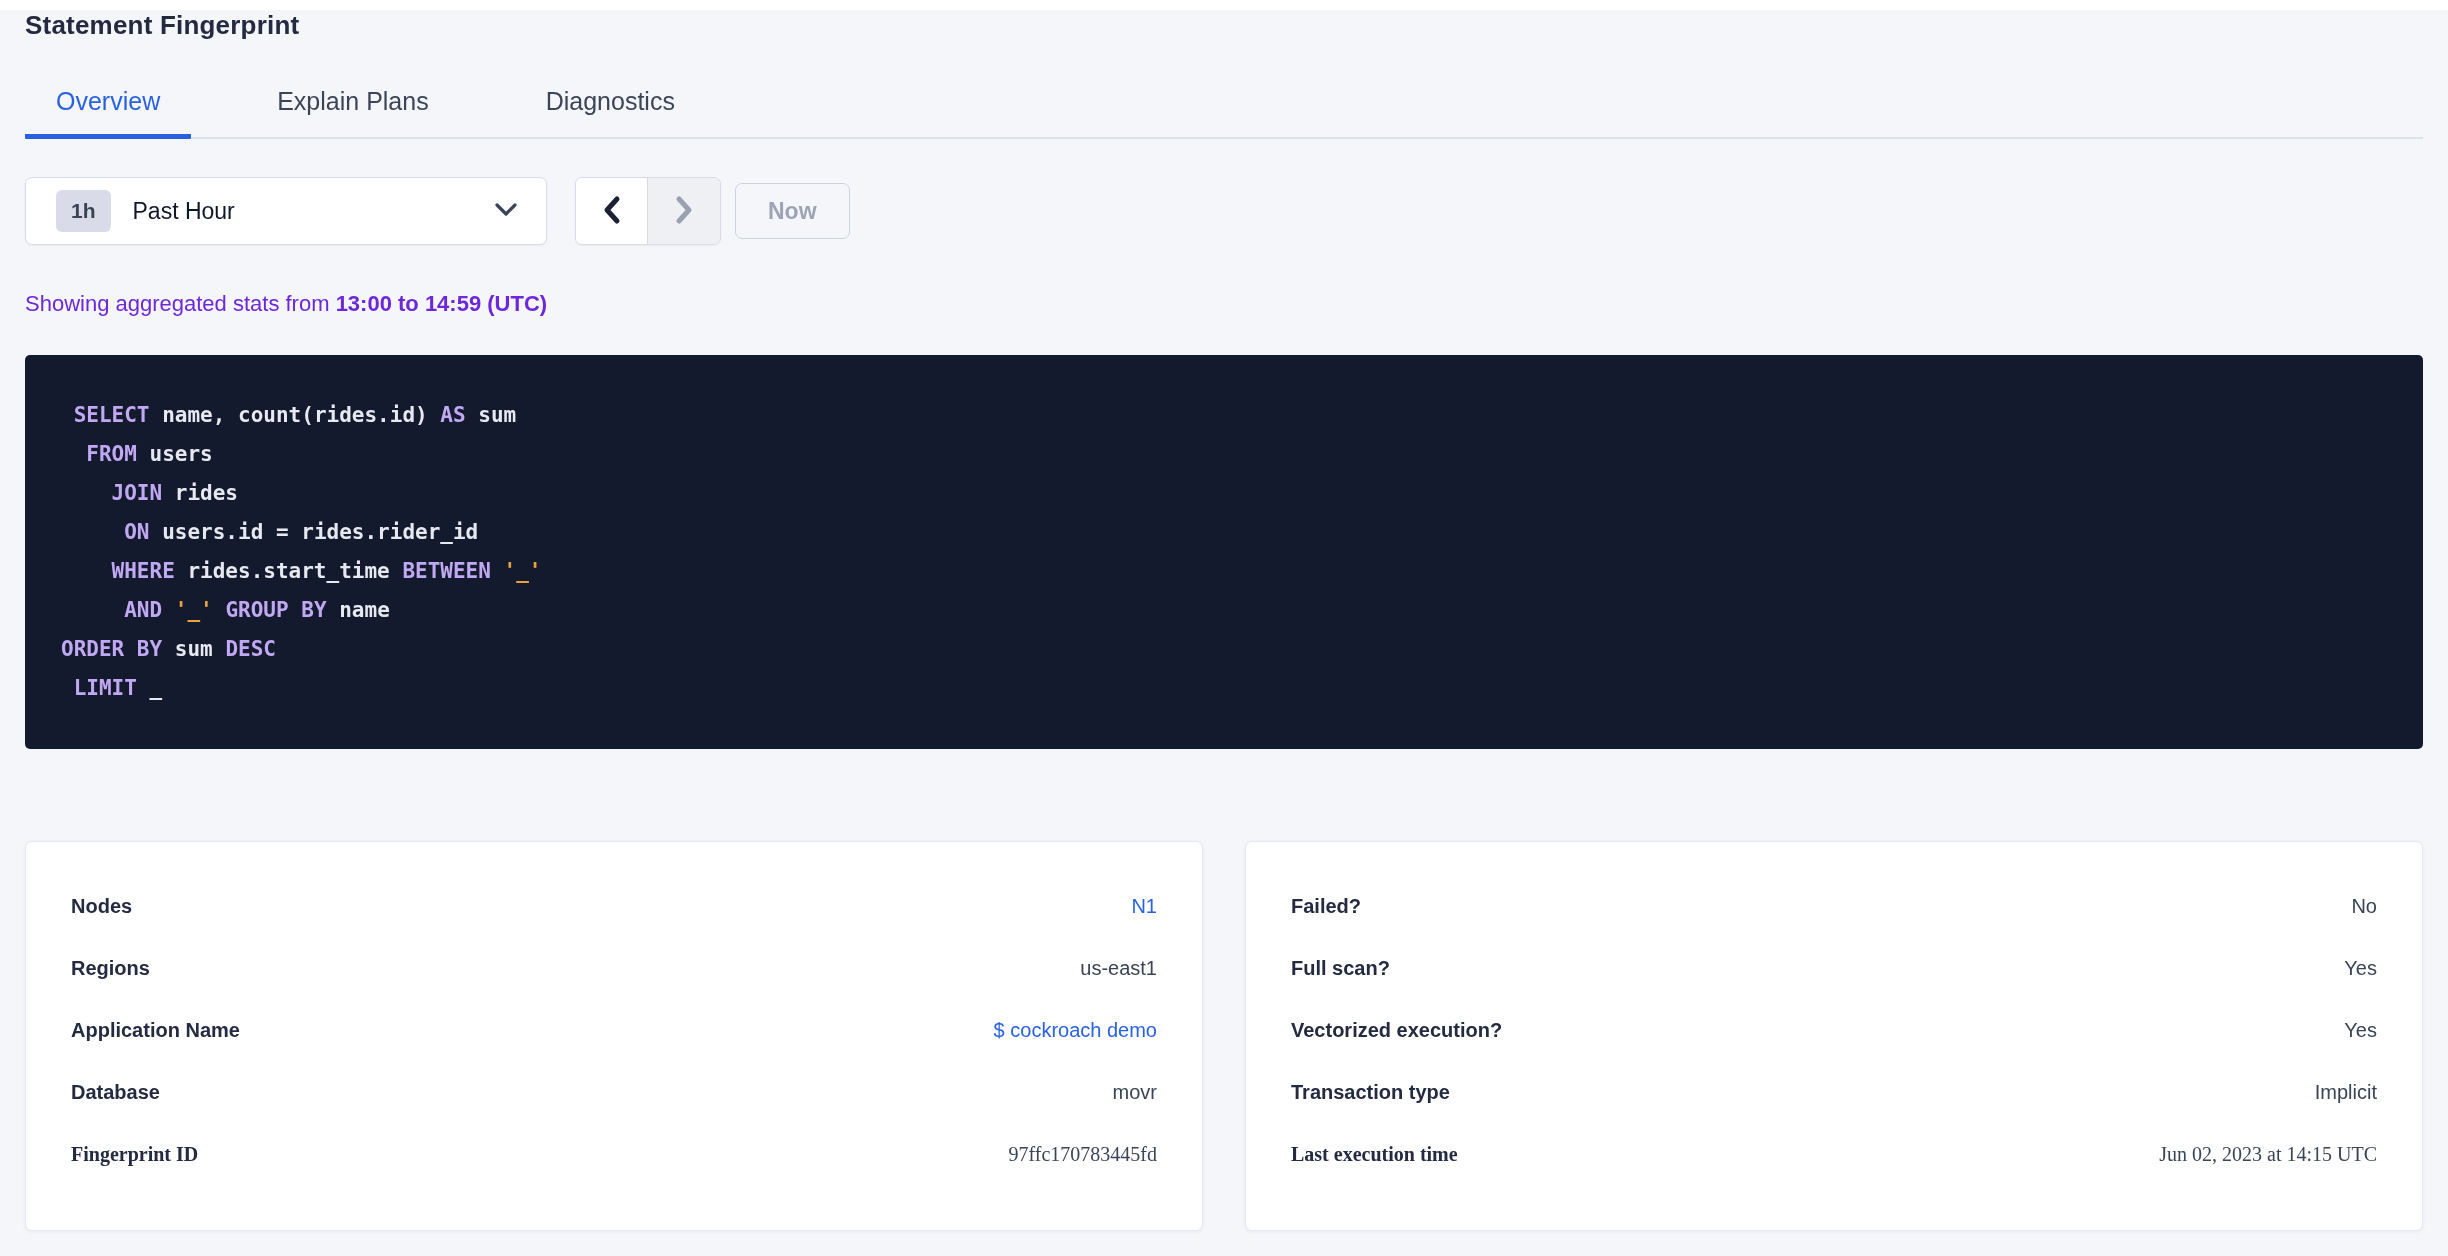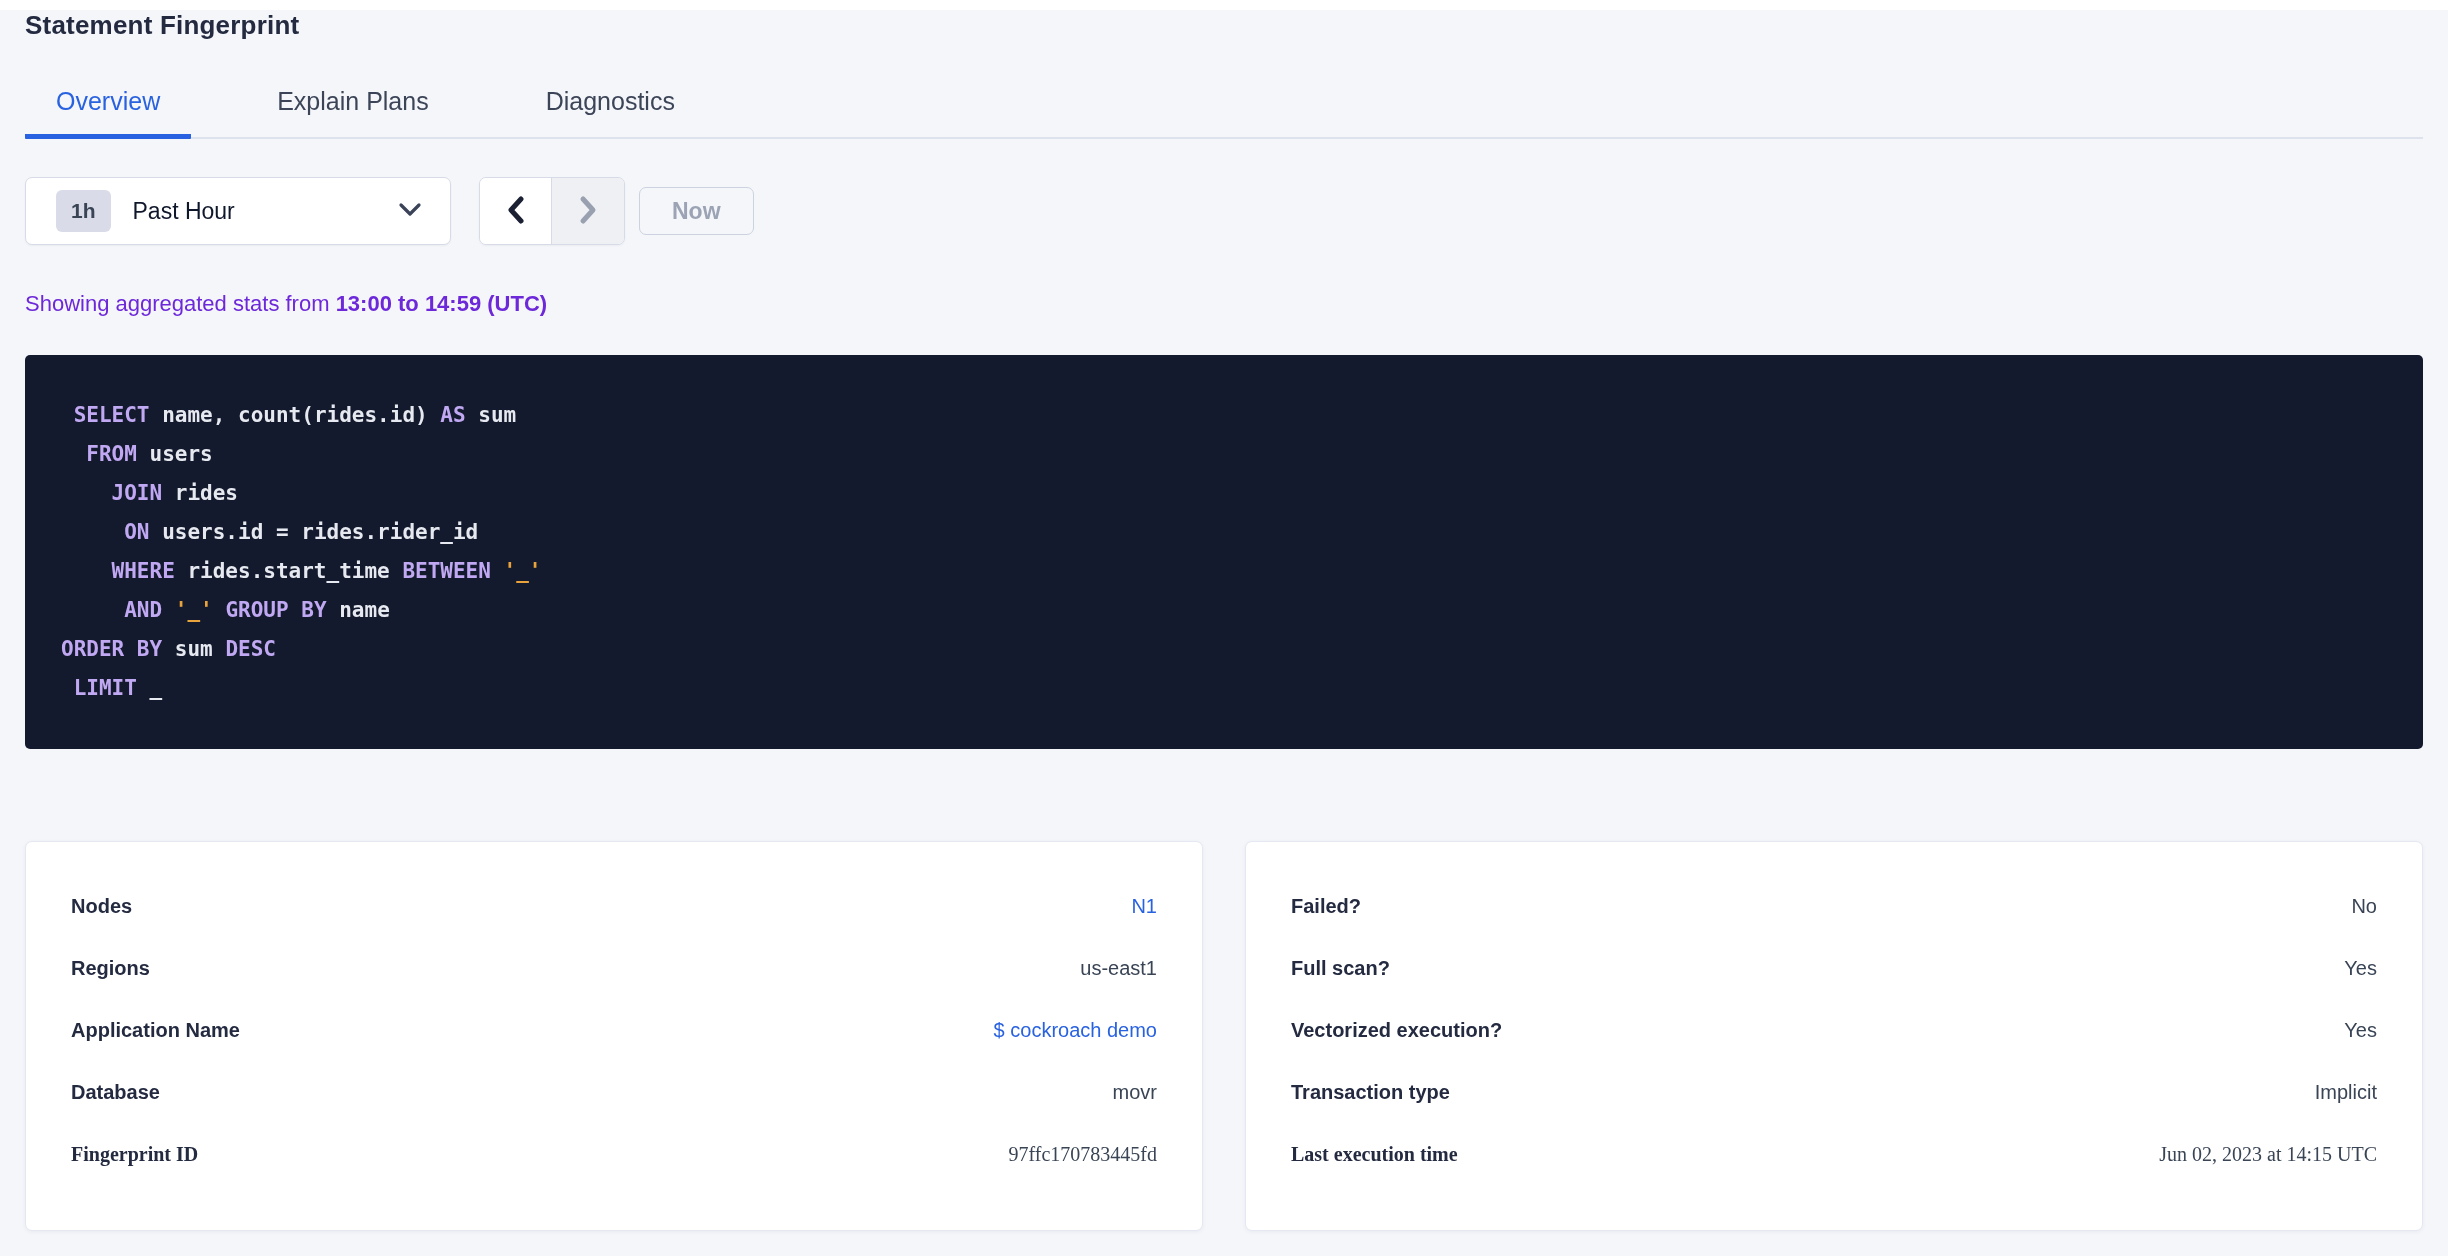--- a/index.html
+++ b/index.html
@@ -44,21 +44,21 @@
     border-radius: 0 0 1px 1px;
   }
 
   
   .toolbar {
     margin-top: 38px;
     display: flex;
     align-items: center;
   }
   .range-select {
-    width: 426px;
+    width: 522px;
     height: 68px;
     background: #ffffff;
     border: 1px solid #d7dbe7;
     border-radius: 7px;
     box-shadow: 0 1px 2px rgba(40,50,80,0.05);
     display: flex;
     align-items: center;
     padding: 0 28px 0 30px;
     cursor: pointer;
   }
@@ -92,21 +92,21 @@
     align-items: center;
     justify-content: center;
     background: #ffffff;
     border: none;
     cursor: pointer;
   }
   .nav-btn.prev { border-right: 1px solid #d7dbe7; }
   .nav-btn.next { background: #eff0f4; cursor: default; }
   .now-button {
     margin-left: 14px;
-    height: 48px;
+    height: 56px;
     padding: 0 32px;
     font-family: "Liberation Sans", sans-serif;
     font-size: 23px;
     font-weight: 600;
     color: #9ba3b5;
     background: transparent;
     border: 1px solid #ccd2e0;
     border-radius: 7px;
     cursor: default;
   }

